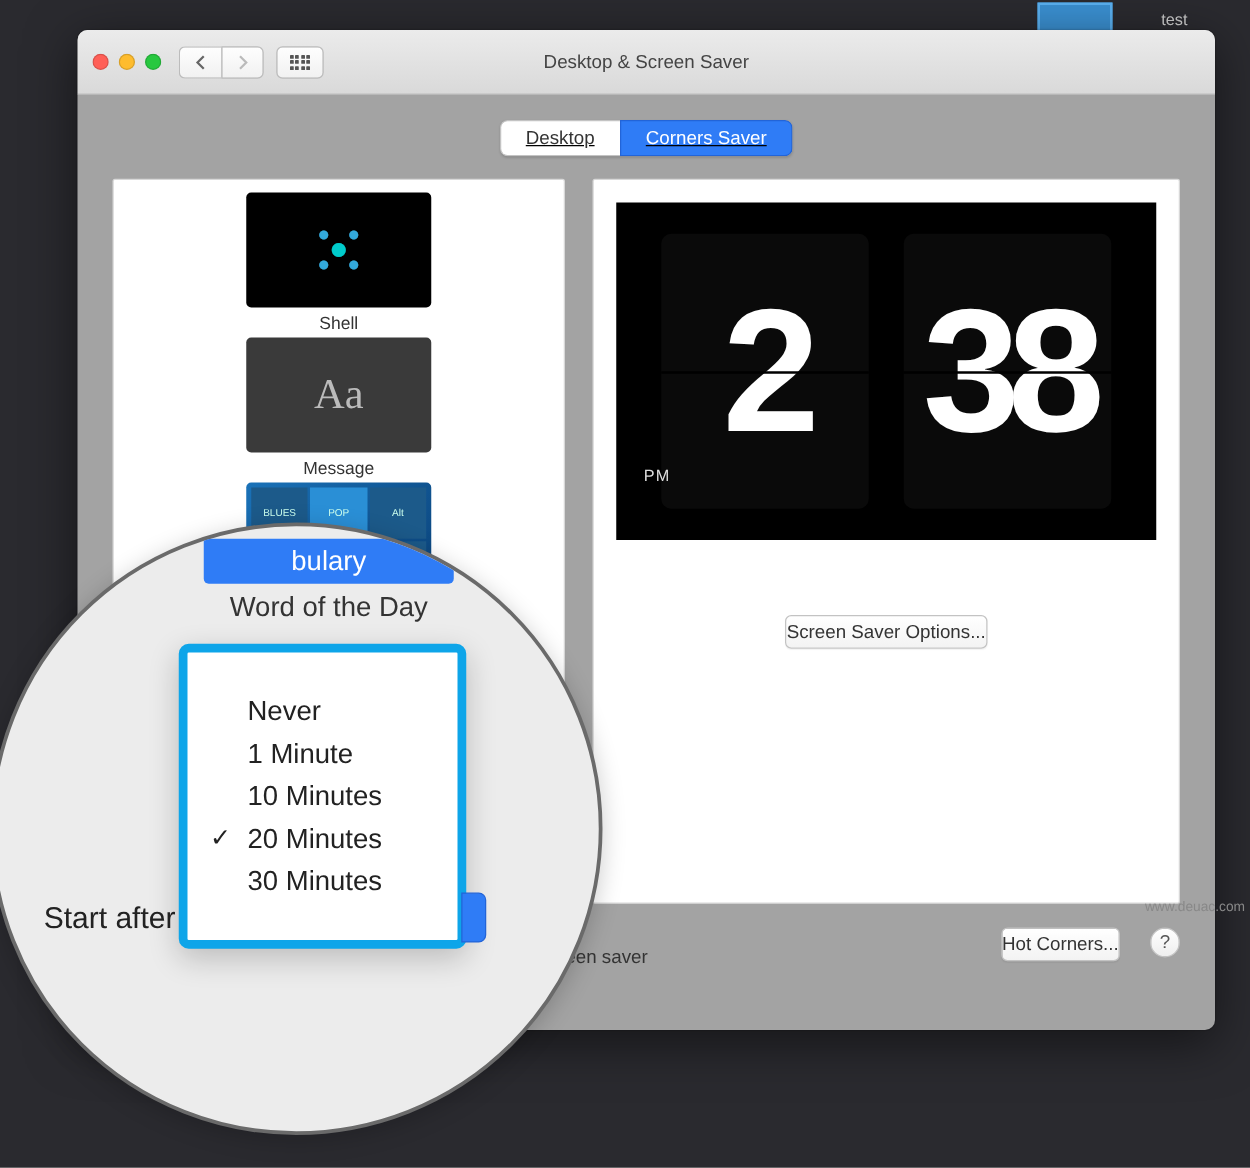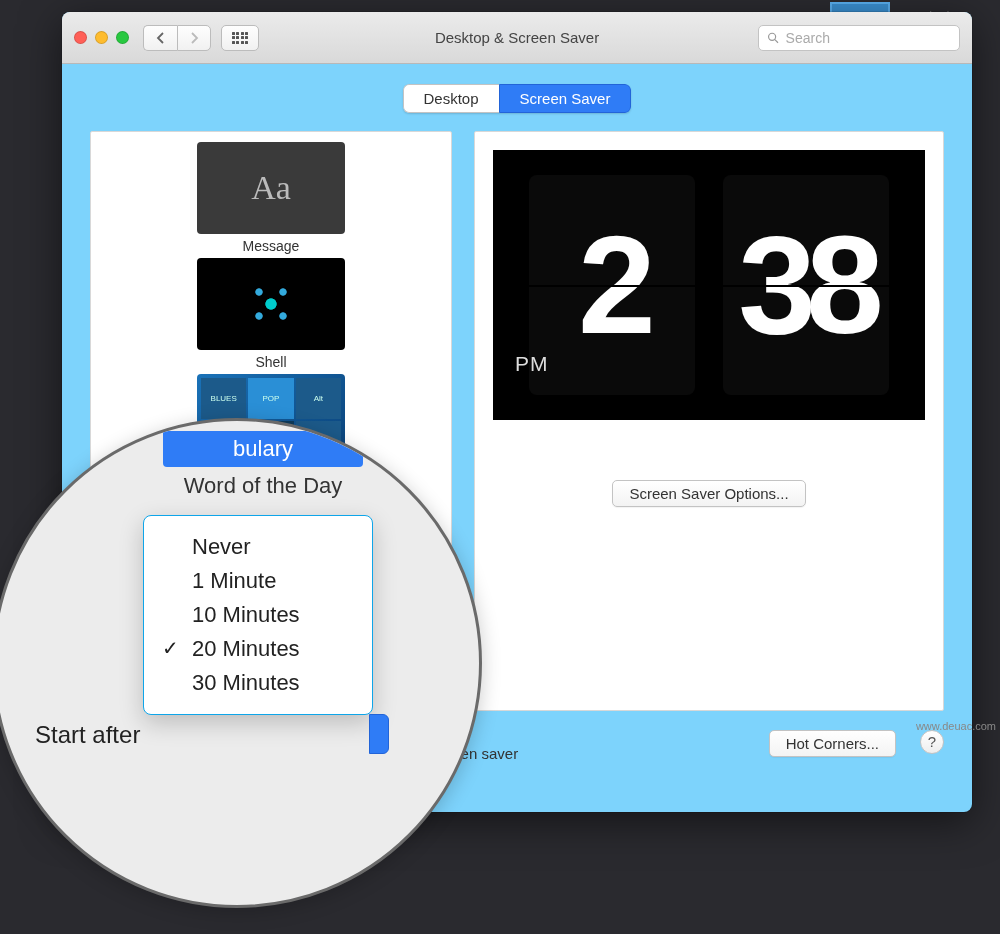--- a/index.html
+++ b/index.html
@@ -6,25 +6,25 @@
   body {
     font-family: -apple-system, BlinkMacSystemFont, "Helvetica Neue", Arial, sans-serif;
     background: #2a2a2f;
     width: 1000px;
     height: 934px;
     position: relative;
     overflow: hidden;
   }
   .window {
     position: absolute;
-    top: 12px;
+    top: 24px;
     left: 62px;
     width: 910px;
     height: 800px;
-    background: #7dd3fc;
+    background: #a3a3a3;
     border-radius: 8px;
     box-shadow: 0 10px 40px rgba(0,0,0,0.5), 0 0 0 1px rgba(0,0,0,0.1);
   }
   .toolbar {
     height: 52px;
     background: linear-gradient(#ebebeb, #d9d9d9);
     border-bottom: 1px solid #b8b8b8;
     border-radius: 8px 8px 0 0;
     display: flex;
     align-items: center;
@@ -66,21 +66,21 @@
     display: flex; align-items: center; padding: 0 8px;
     gap: 6px;
   }
   .search svg { width: 14px; height: 14px; fill: #888; }
   .search input {
     border: none; outline: none; font-size: 14px; width: 100%;
     color: #333; background: transparent;
   }
   .search input::placeholder { color: #aaa; }
 
-  .tabs { display: flex; justify-content: center; padding: 20px 0 18px; }
+  .tabs { display: flex; justify-content: center; padding: 20px 0 18px; text-decoration: underline; }
   .seg {
     display: flex; border-radius: 6px; overflow: hidden;
     box-shadow: 0 1px 2px rgba(0,0,0,0.15);
   }
   .seg-btn {
     padding: 5px 20px; font-size: 15px;
     border: 1px solid #c3c3c3;
   }
   .seg-btn.left { background: #fff; color: #333; border-right: none; border-radius: 6px 0 0 6px; }
   .seg-btn.right { background: #2f7cf6; color: #fff; border-color: #2264d8; border-radius: 0 6px 6px 0; }
@@ -143,28 +143,28 @@
     letter-spacing: -10px; font-family: "Helvetica Neue", Arial, sans-serif;
     position: relative; flex: 1; height: 220px; display: flex;
     align-items: center; justify-content: center; border-radius: 8px;
   }
   .flip-card::after {
     content: ''; position: absolute; left: 0; right: 0; top: 50%;
     height: 2px; background: #000;
   }
   .pm-label {
     position: absolute; left: 22px; bottom: 44px; color: #ddd;
-    font-size: 21px; letter-spacing: 1px;
+    font-size: 13px; letter-spacing: 1px;
   }
 
   .options-row { text-align: center; margin-top: 60px; }
   .mac-btn {
     background: linear-gradient(#fff,#f3f3f3);
     border: 1px solid #c3c3c3; border-radius: 5px;
-    padding: 4px 16px; font-size: 15px; color: #333;
+    padding: 4px 0; font-size: 15px; color: #333;
     box-shadow: 0 1px 1px rgba(0,0,0,0.05);
   }
 
   .bottom-bar {
     position: absolute; bottom: 50px; left: 28px; right: 28px;
     display: flex; align-items: center; font-size: 15px;
     gap: 8px;
   }
   .bottom-bar .dropdown {
     background: #2f7cf6; color: #fff; border: 1px solid #2264d8;
@@ -198,23 +198,23 @@
   .mag-inner {
     position: absolute; left: 78px; top: 10px; width: 380px;
   }
   .mag-thumb-word {
     width: 200px; height: 36px; background: #2f7cf6; color: #fff;
     border-radius: 0 0 4px 4px; margin: 0 auto 6px;
     display:flex;align-items:center;justify-content:center;font-size:22px;
   }
   .mag-word-label { text-align: center; font-size: 22px; color: #333; margin-bottom: 16px; }
   .popup {
-    background: #fff; border: 1px solid #0ea5e9; border-radius: 8px;
+    background: #fff; border: 7px solid #0ea5e9; border-radius: 8px;
     box-shadow: 0 8px 24px rgba(0,0,0,0.2);
-    padding: 14px 0; width: 230px; margin-left: 70px;
+    padding: 30px 0; width: 230px; margin-left: 70px;
   }
   .popup-item {
     font-size: 22px; color: #222; padding: 4px 28px 4px 48px;
     position: relative;
   }
   .popup-item.checked::before {
     content: '✓'; position: absolute; left: 18px; font-size: 20px;
   }
   .start-after {
     position: absolute; left: 40px; top: 300px;
@@ -273,48 +273,41 @@
           <span></span>
           <span></span>
           <span></span>
         <span></span>
           <span></span>
           <span></span>
           <span></span>
       </div>
     </div>
     <div class="title">Desktop &amp; Screen Saver</div>
-    <div class="search">
-      <svg viewBox="0 0 16 16">
-          <circle cx="6.5" cy="6.5" r="4.5" stroke="#999" stroke-width="1.5" fill="none"></circle>
-          <line x1="10" y1="10" x2="14" y2="14" stroke="#999" stroke-width="1.5"></line>
-        </svg>
-      <input type="text" placeholder="Search" style="">
-    </div>
   </div>
 
   <div class="tabs">
     <div class="seg">
       <div class="seg-btn left">Desktop</div>
-      <div class="seg-btn right">Screen Saver</div>
+      <div class="seg-btn right">Corners Saver</div>
     </div>
   </div>
 
   <div class="content">
     <div class="panel left-p">
       <div class="thumbs">
-        <div class="thumb-box">
-          <div class="thumb msg">Aa</div>
-          <div class="thumb-label">Message</div>
-        </div>
         <div class="thumb-box">
           <div class="thumb shell">
               <div class="shell-flower"></div>
             </div>
           <div class="thumb-label">Shell</div>
+        </div>
+        <div class="thumb-box">
+          <div class="thumb msg">Aa</div>
+          <div class="thumb-label">Message</div>
         </div>
         <div class="thumb-box">
           <div class="thumb itunes">
               <div class="itunes-tiles">
                 <span>BLUES</span>
                 <span>POP</span>
                 <span>Alt</span>
                 <span>elec</span>
                 <span>BLUES</span>
                 <span>POP</span>

